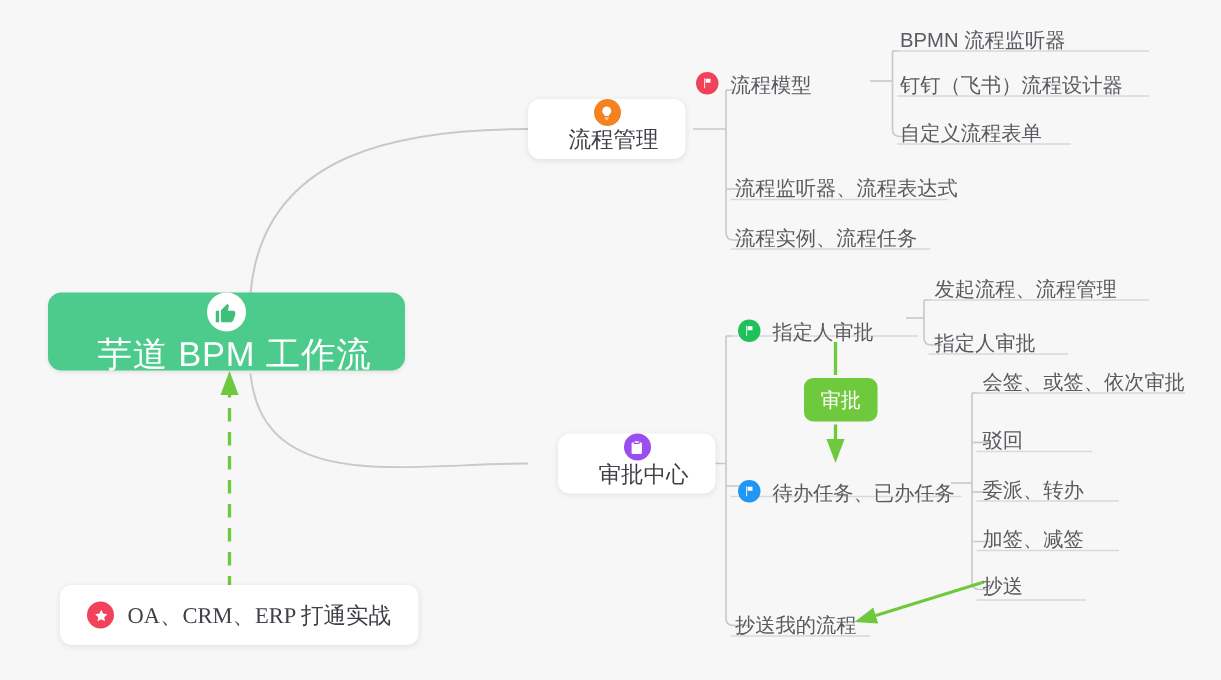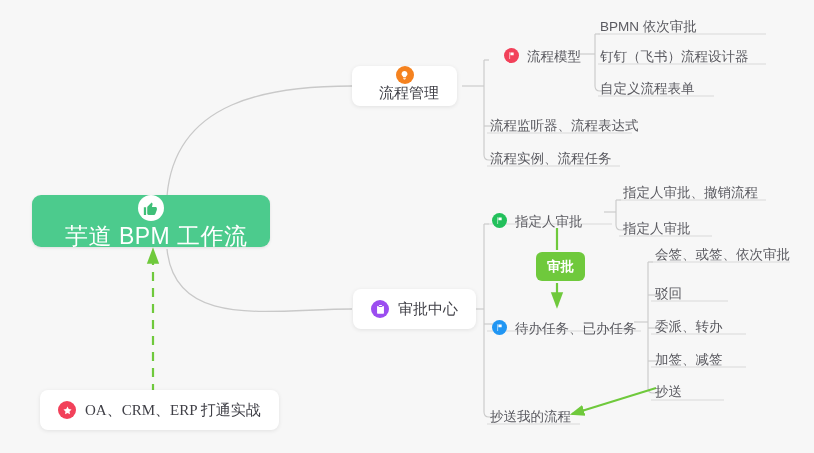--- a/index.html
+++ b/index.html
@@ -88,21 +88,20 @@
     margin-left: 8px;
   }
 
   
   .tag-node {
     background: #6FC93C;
     border-radius: 6px;
     padding: 0 11px;
     height: 29px;
     justify-content: flex-end;
-    font-weight: bold;
   }
   .tag-label {
     color: #ffffff;
     font-size: 13.5px;
   }
 
   
   .icon-badge {
     flex: 0 0 auto;
     display: inline-flex;
@@ -197,65 +196,65 @@
 
   <div class="node card-node" style="left:352px; top:66px;flex-direction:column;">
     <span class="icon-badge badge-md" style="background:#F5821F;">
       <svg width="11" height="11" viewBox="0 0 24 24" aria-hidden="true">
         <path fill="#ffffff" d="M12 2a6.5 6.5 0 0 0-3.9 11.7c.6.45.9 1.1.9 1.8v.5h6v-.5c0-.7.3-1.35.9-1.8A6.5 6.5 0 0 0 12 2zM9.3 18.2h5.4v1.3H9.3zM10 20.8h4c-.3.75-1.05 1.2-2 1.2s-1.7-.45-2-1.2z"></path>
       </svg>
     </span>
     <span class="card-label">流程管理</span>
   </div>
 
-  <div class="node plain-node" style="left:504px; top:38px;">
+  <div class="node plain-node" style="left:464px; top:38px;">
     <span class="icon-badge badge-sm" style="background:#F2415A;">
       <svg width="9" height="9" viewBox="0 0 24 24" aria-hidden="true">
         <path fill="#ffffff" d="M6.6 3h1.6v18H6.6zM9.2 4.2h8.6v6.9H9.2z"></path>
       </svg>
     </span>
     <span class="plain-label">流程模型</span>
   </div>
 
   <div class="node plain-node" style="left:600px; top:8px;">
-    <span class="plain-label">BPMN 依次审批</span>
+    <span class="plain-label">BPMN 流程监听器</span>
   </div>
   <div class="node plain-node" style="left:600px; top:38px;">
     <span class="plain-label">钉钉（飞书）流程设计器</span>
   </div>
   <div class="node plain-node" style="left:600px; top:70px;">
     <span class="plain-label">自定义流程表单</span>
   </div>
 
   <div class="node plain-node" style="left:490px; top:107px;">
     <span class="plain-label">流程监听器、流程表达式</span>
   </div>
   <div class="node plain-node" style="left:490px; top:140px;">
     <span class="plain-label">流程实例、流程任务</span>
   </div>
 
-  <div class="node card-node" style="left:353px; top:289px;">
+  <div class="node card-node" style="left:372px; top:289px;flex-direction:column;">
     <span class="icon-badge badge-md" style="background:#9B4DF0;">
       <svg width="11" height="11" viewBox="0 0 24 24" aria-hidden="true">
         <path fill="#ffffff" d="M9 2.4h6v2.2H9zM5.8 4.4h2.1v2.3h8.2V4.4h2.1c.7 0 1.3.6 1.3 1.3v14.1c0 .7-.6 1.3-1.3 1.3H5.8c-.7 0-1.3-.6-1.3-1.3V5.7c0-.7.6-1.3 1.3-1.3zm1.9 6.1h8.6v1.5H7.7zm0 3.6h8.6v1.5H7.7zm0 3.6h5.6v1.5H7.7z"></path>
       </svg>
     </span>
     <span class="card-label">审批中心</span>
   </div>
 
   <div class="node plain-node" style="left:492px; top:203px;">
     <span class="icon-badge badge-sm" style="background:#22C05B;">
       <svg width="9" height="9" viewBox="0 0 24 24" aria-hidden="true">
         <path fill="#ffffff" d="M6.6 3h1.6v18H6.6zM9.2 4.2h8.6v6.9H9.2z"></path>
       </svg>
     </span>
     <span class="plain-label">指定人审批</span>
   </div>
   <div class="node plain-node" style="left:623px; top:174px;">
-    <span class="plain-label">指定人审批、撤销流程</span>
+    <span class="plain-label">发起流程、流程管理</span>
   </div>
   <div class="node plain-node" style="left:623px; top:210px;justify-content:flex-end;">
     <span class="plain-label">指定人审批</span>
   </div>
 
   <div class="node tag-node" style="left:536px; top:252px;">
     <span class="tag-label">审批</span>
   </div>
 
   <div class="node plain-node" style="left:492px; top:310px;">

